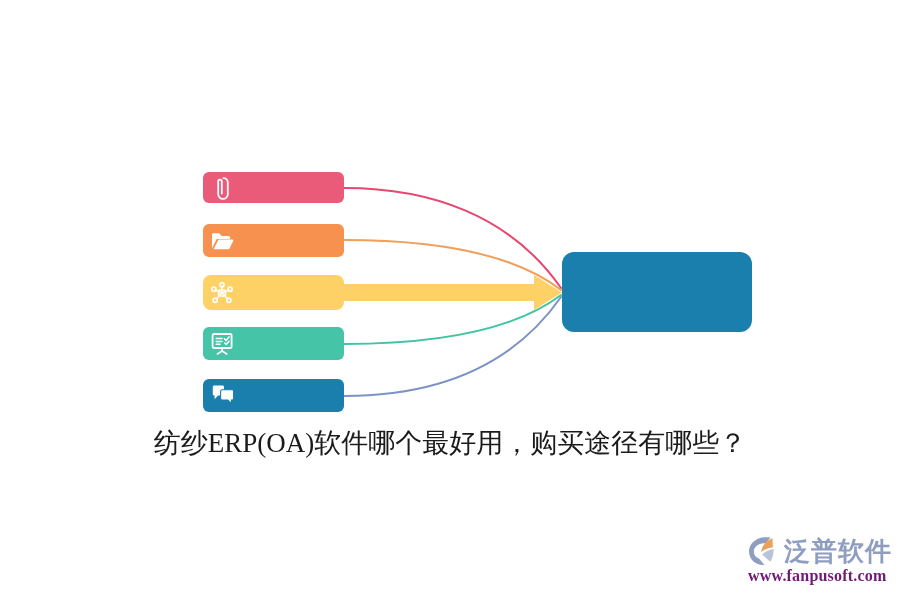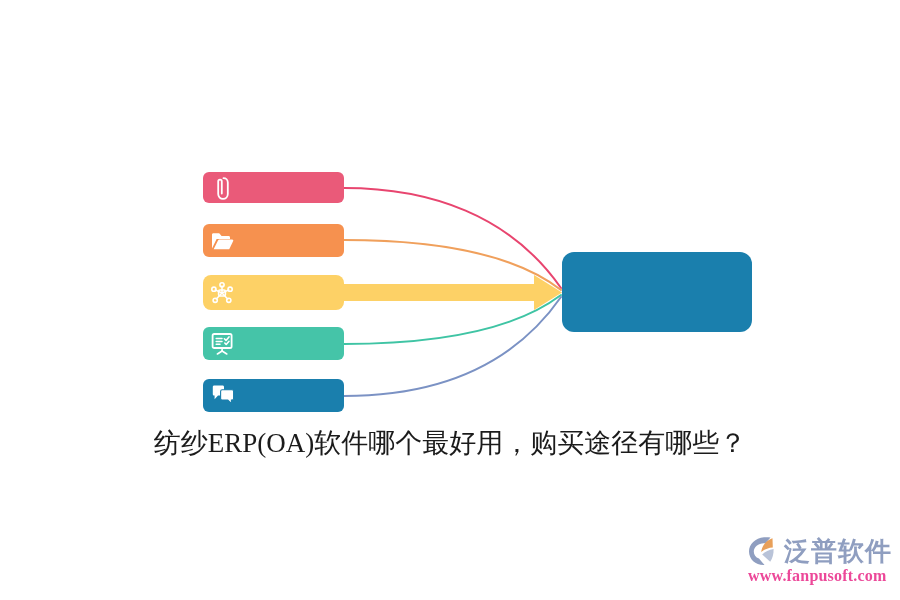--- a/index.html
+++ b/index.html
@@ -70,21 +70,21 @@
     line-height: 32px;
     letter-spacing: 1px;
   }
   #wm-url {
     position: absolute;
     left: 2px;
     top: 37px;
     font-family: "Liberation Serif", "DejaVu Serif", serif;
     font-size: 16px;
     font-weight: 700;
-    color: #ec4899;
+    color: #701a75;
     letter-spacing: 0.2px;
   }
 </style>
 </head>
 <body>
 
 <div id="canvas">
 
   <svg id="diagram" viewBox="0 0 900 600" xmlns="http://www.w3.org/2000/svg">
 

